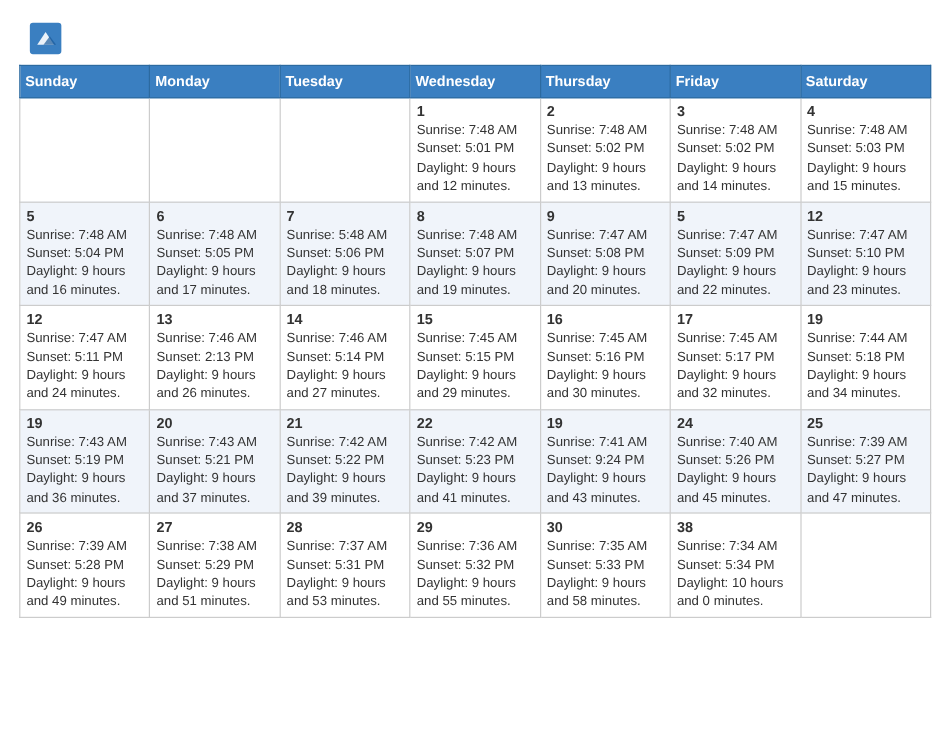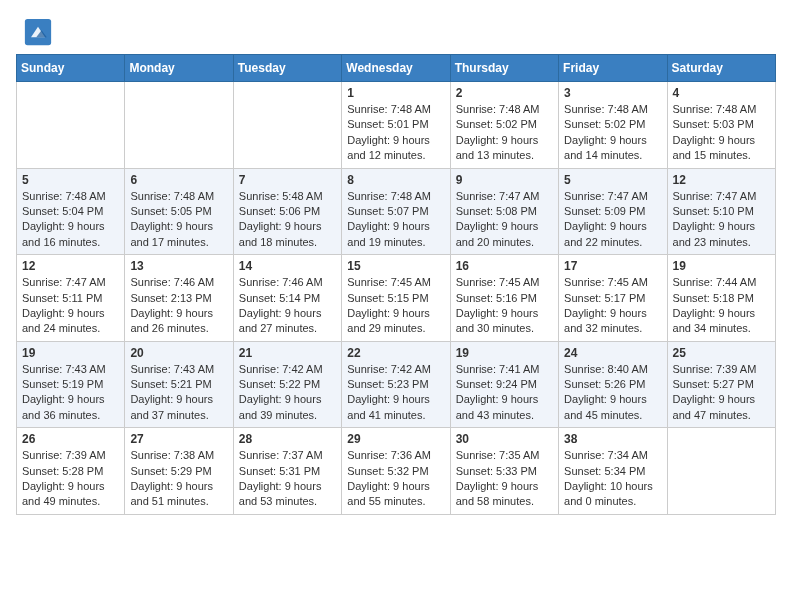--- a/index.html
+++ b/index.html
@@ -266,21 +266,21 @@
 Daylight: 9 hours and 41 minutes.</div>
         </td>
         <td>
           <span class="day-number">19</span>
           <div class="cell-content">Sunrise: 7:41 AM
 Sunset: 9:24 PM
 Daylight: 9 hours and 43 minutes.</div>
         </td>
         <td>
           <span class="day-number">24</span>
-          <div class="cell-content">Sunrise: 8:40 AM
+          <div class="cell-content">Sunrise: 7:40 AM
 Sunset: 5:26 PM
 Daylight: 9 hours and 45 minutes.</div>
         </td>
         <td>
           <span class="day-number">25</span>
           <div class="cell-content">Sunrise: 7:39 AM
 Sunset: 5:27 PM
 Daylight: 9 hours and 47 minutes.</div>
         </td>
       </tr>

